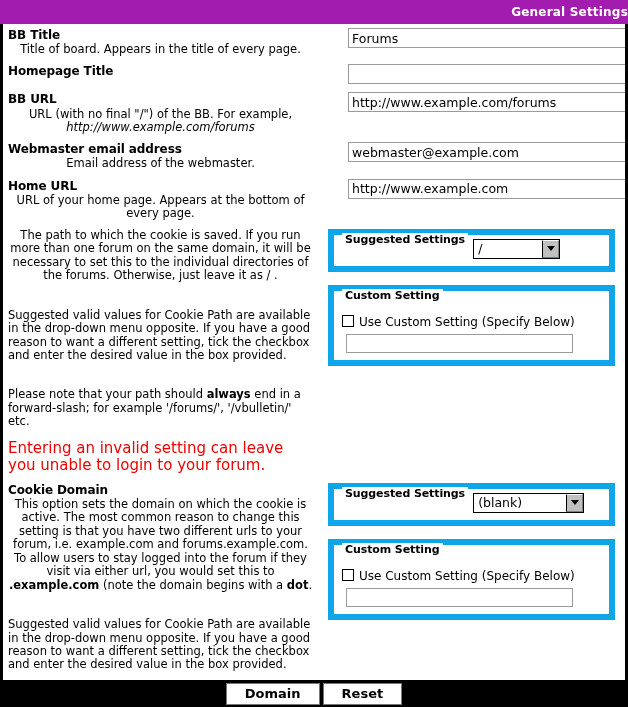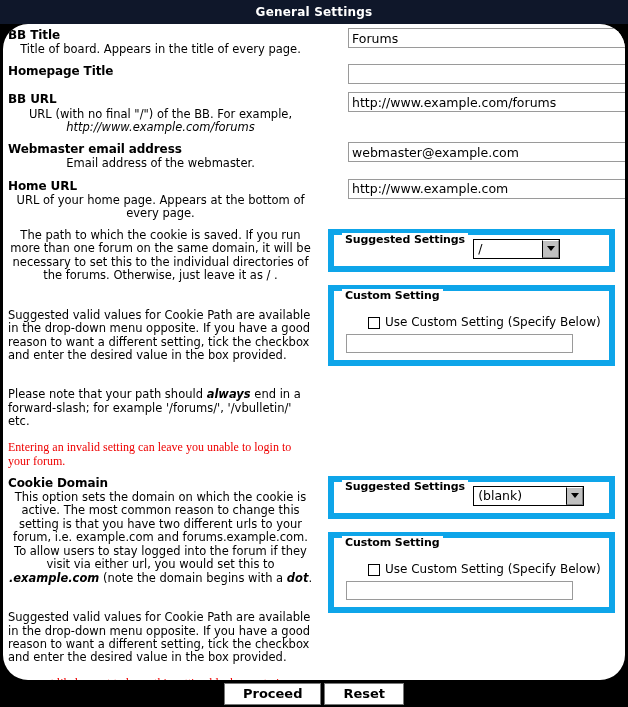--- a/index.html
+++ b/index.html
@@ -18,39 +18,38 @@
     height: 707px;
     background: #000000;
     box-sizing: border-box;
     display: flex;
     flex-direction: column;
     position: relative;
   }
   
   .title-bar {
     height: 24px;
-    background: #0f172a;
+    background: #a21caf;
     color: #ffffff;
     font-size: 12px;
     font-weight: bold;
     display: flex;
     align-items: center;
-    justify-content: center;
+    justify-content: flex-end;
     letter-spacing: 0.2px;
     flex: 0 0 auto;
   }
   
   .form-panel {
     background: #ffffff;
     margin: 0 3px;
     flex: 1 1 auto;
     box-sizing: border-box;
     overflow: hidden;
     position: relative;
-    border-radius: 25px;
   }
   .rows {
     display: block;
     padding: 0;
   }
   .setting-row {
     display: flex;
     align-items: flex-start;
     width: 100%;
     box-sizing: border-box;
@@ -86,25 +85,24 @@
   .para {
     display: block;
     margin-top: 26px;
     font-size: 11.5px;
     line-height: 1.17;
   }
   .warn {
     display: block;
     margin-top: 11px;
     color: #ee0000;
-    font-size: 12px;
+    font-size: 15px;
     line-height: 1.17;
-    font-family: Liberation Serif, serif;
-  }
-  b.strong { font-weight: bold; font-style: italic; }
+  }
+  b.strong { font-weight: bold; }
 
   
   .txt {
     width: 291px;
     height: 20px;
     box-sizing: border-box;
     border: 1px solid #9a9a9a;
     background: #ffffff;
     color: #000000;
     font-family: "DejaVu Sans", sans-serif;
@@ -170,22 +168,22 @@
     width: 0; height: 0;
     border-left: 4px solid transparent;
     border-right: 4px solid transparent;
     border-top: 5px solid #000000;
   }
   .sel.w-narrow .sel-val { min-width: 58px; }
   .sel.w-wide .sel-val { min-width: 82px; }
 
   .chk-line {
     display: flex;
-    align-items: flex-end;
-    margin: 2px 0 5px 28px;
+    align-items: flex-start;
+    margin: 2px 0 5px 2px;
   }
   .chk {
     width: 12px;
     height: 12px;
     border: 1px solid #000000;
     background: #ffffff;
     box-sizing: border-box;
     margin-right: 5px;
     flex: 0 0 auto;
     cursor: pointer;
@@ -352,17 +350,17 @@
             <input class="custom-txt" type="text" value="" style="">
           </fieldset>
 
         </div>
       </div>
 
     </div>
   </div>
 
   <div class="footer-bar">
-    <button class="btn">Proceed</button>
+    <button class="btn">Domain</button>
     <button class="btn">Reset</button>
   </div>
 
 </div>
 
 </body></html>

